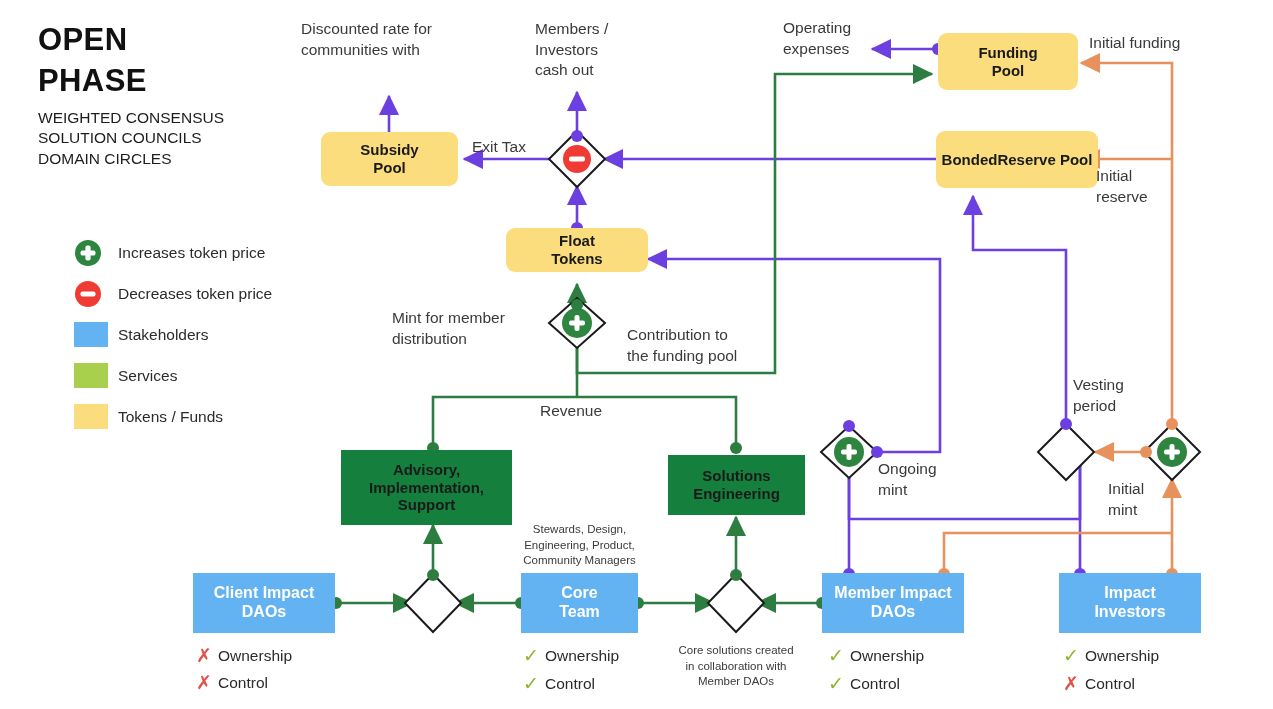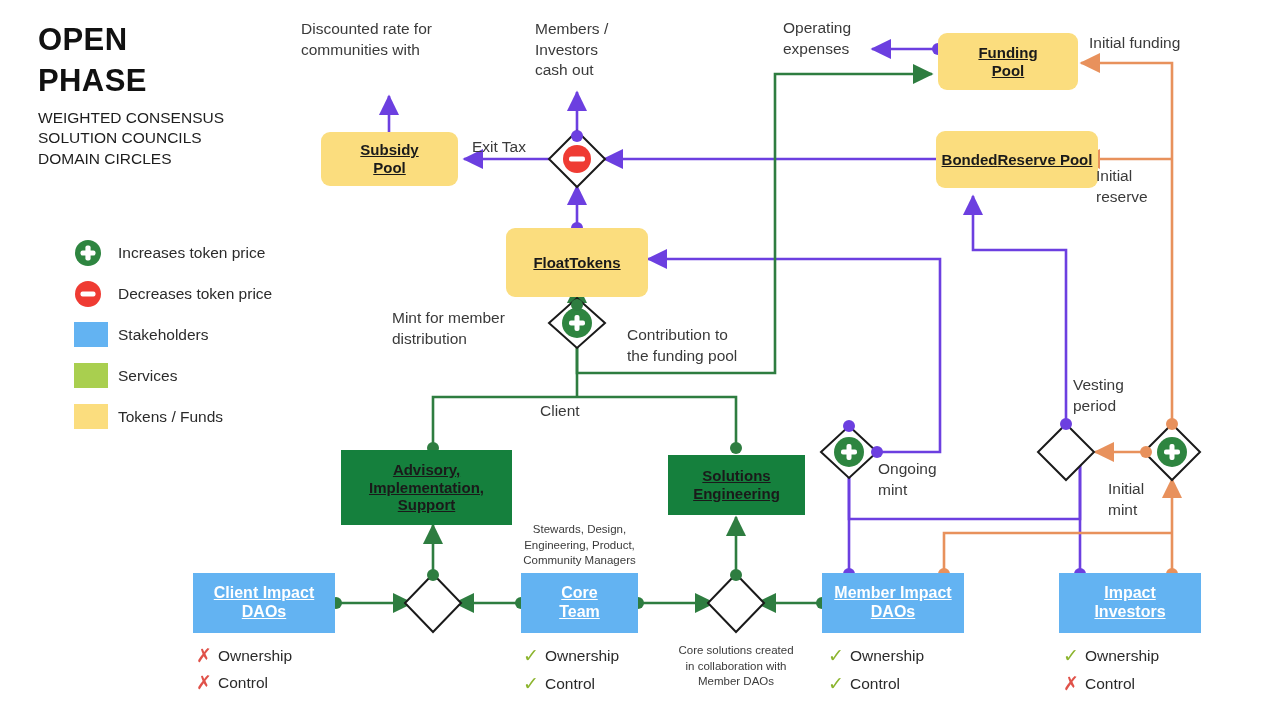--- a/index.html
+++ b/index.html
@@ -2,21 +2,21 @@
 <html><head>
 <meta charset="utf-8">
 <style>
   html,body{margin:0;padding:0;background:#ffffff;}
   body{width:1273px;height:709px;position:relative;overflow:hidden;
        font-family:"Liberation Sans","DejaVu Sans",sans-serif;color:#2b2b2b;}
   #stage{position:absolute;left:0;top:0;width:1273px;height:709px;}
   svg#wires{position:absolute;left:0;top:0;width:1273px;height:709px;}
 
   .node{position:absolute;box-sizing:border-box;display:flex;align-items:center;
-        justify-content:center;text-align:center;font-weight:bold;line-height:1.18;text-decoration:underline;}
+        justify-content:center;text-align:center;font-weight:bold;line-height:1.18;}
   .tok{background:#fbdd7e;border-radius:9px;color:#1a1a1a;font-size:15px;}
   .svc{background:#15803d;color:#1a1a1a;font-size:15px;}
   .stk{background:#63b3f2;color:#ffffff;font-size:16px;}
 
   .lbl{position:absolute;font-size:15.5px;line-height:1.33;color:#3a3a3a;font-weight:normal;}
   .lbl.sm{font-size:11.5px;line-height:1.35;text-align:center;color:#3a3a3a;}
 
   #title{position:absolute;left:38px;top:20px;width:300px;}
   #title .t1{font-size:31px;font-weight:bold;letter-spacing:.4px;color:#111;line-height:1.32;}
   #title .sub{font-size:15.5px;line-height:1.33;color:#1d1d1d;margin-top:6px;}
@@ -191,21 +191,21 @@
         </span>
       <span class="ltxt">Tokens / Funds</span>
     </div>
   </div>
 
   <div class="node tok" style="left:321px;top:132px;width:137px;height:54px;flex-direction:column">
     <span>Subsidy</span>
     <span>Pool</span>
   </div>
 
-  <div class="node tok" style="left:506px;top:228px;width:142px;height:69px;">
+  <div class="node tok" style="left:506px;top:228px;width:142px;height:44px;flex-direction:column">
     <span>Float</span>
     <span>Tokens</span>
   </div>
 
   <div class="node tok" style="left:938px;top:33px;width:140px;height:57px;flex-direction:column">
     <span>Funding</span>
     <span>Pool</span>
   </div>
 
   <div class="node tok" style="left:936px;top:131px;width:162px;height:57px;flex-direction:row">
@@ -272,21 +272,21 @@
   <div class="lbl" style="left:392px;top:308px;width:145px;text-align:left">
     <div>Mint for member</div>
     <div>distribution</div>
   </div>
 
   <div class="lbl" style="left:627px;top:325px;width:175px">
     <div>Contribution to</div>
     <div>the funding pool</div>
   </div>
 
-  <div class="lbl" style="left:540px;top:401px;width:80px">Client</div>
+  <div class="lbl" style="left:540px;top:401px;width:80px">Revenue</div>
 
   <div class="lbl" style="left:878px;top:459px;width:90px">
     <div>Ongoing</div>
     <div>mint</div>
   </div>
 
   <div class="lbl" style="left:1073px;top:375px;width:90px">
     <div>Vesting</div>
     <div>period</div>
   </div>

